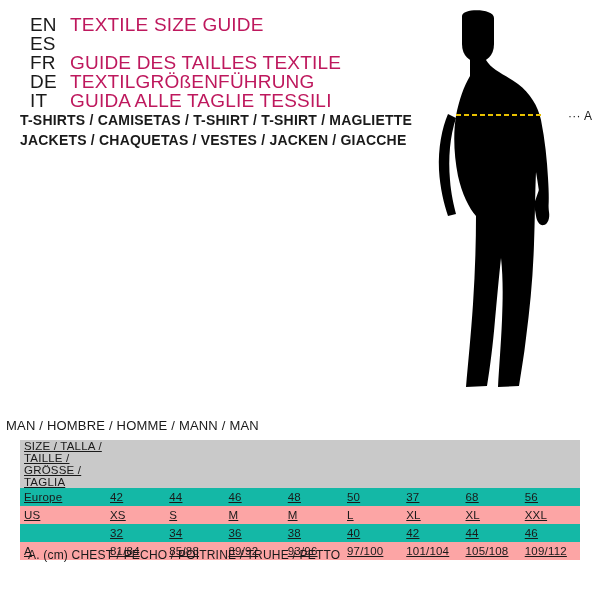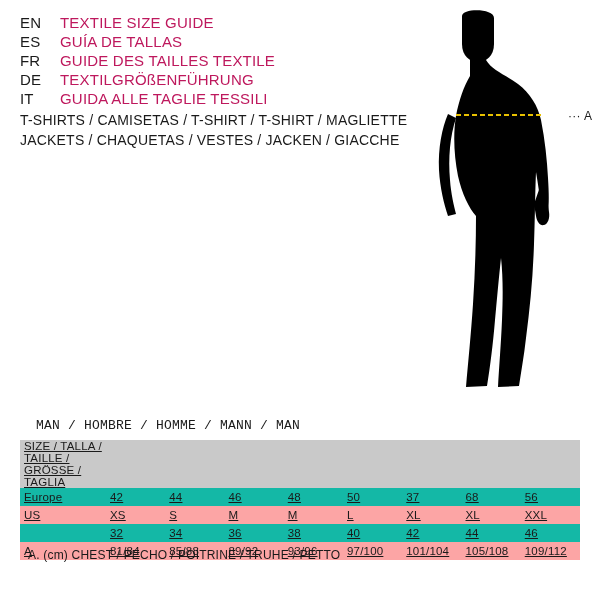--- a/index.html
+++ b/index.html
@@ -24,22 +24,23 @@
   .lang-block {
     position: absolute;
     left: 20px;
     top: 14px;
     width: 360px;
   }
   .lang-row {
     display: flex;
     align-items: baseline;
     height: 19px;
-    font-size: 15px;
-    letter-spacing: 0.2px;
+    font-size: 19px;
+    letter-spacing: 0.2px;
+    margin-left: 10px;
   }
   .lang-code {
     width: 40px;
     flex: 0 0 40px;
     color: #1a1a1a;
   }
   .lang-text {
     color: #be185d;
   }
 
@@ -48,20 +49,21 @@
     position: absolute;
     left: 20px;
     top: 110px;
     width: 400px;
   }
   .cat-row {
     font-size: 14px;
     line-height: 20px;
     letter-spacing: 0.2px;
     color: #1a1a1a;
+    font-weight: bold;
   }
 
   
   .figure-wrap {
     position: absolute;
     left: 400px;
     top: 8px;
     width: 200px;
     height: 400px;
   }
@@ -73,27 +75,26 @@
     left: 168px;
     top: 101px;
     font-size: 12px;
     color: #1a1a1a;
     letter-spacing: 0.3px;
   }
 
   
   .table-title {
     position: absolute;
-    left: 36px;
+    left: 6px;
     top: 418px;
     font-size: 13px;
     font-weight: normal;
     letter-spacing: 0.2px;
     color: #1a1a1a;
-    font-family: Liberation Mono, monospace;
   }
   .size-table {
     position: absolute;
     left: 20px;
     top: 440px;
     width: 560px;
     border-collapse: collapse;
     font-size: 11.5px;
     table-layout: fixed;
     text-decoration: underline;
@@ -131,21 +132,20 @@
 
 <div class="page">
 
   <div class="lang-block">
     <div class="lang-row">
       <span class="lang-code">EN</span>
       <span class="lang-text">TEXTILE SIZE GUIDE</span>
     </div>
     <div class="lang-row">
       <span class="lang-code">ES</span>
-      <span class="lang-text">GUÍA DE TALLAS</span>
     </div>
     <div class="lang-row">
       <span class="lang-code">FR</span>
       <span class="lang-text">GUIDE DES TAILLES TEXTILE</span>
     </div>
     <div class="lang-row">
       <span class="lang-code">DE</span>
       <span class="lang-text">TEXTILGRÖßENFÜHRUNG</span>
     </div>
     <div class="lang-row">

